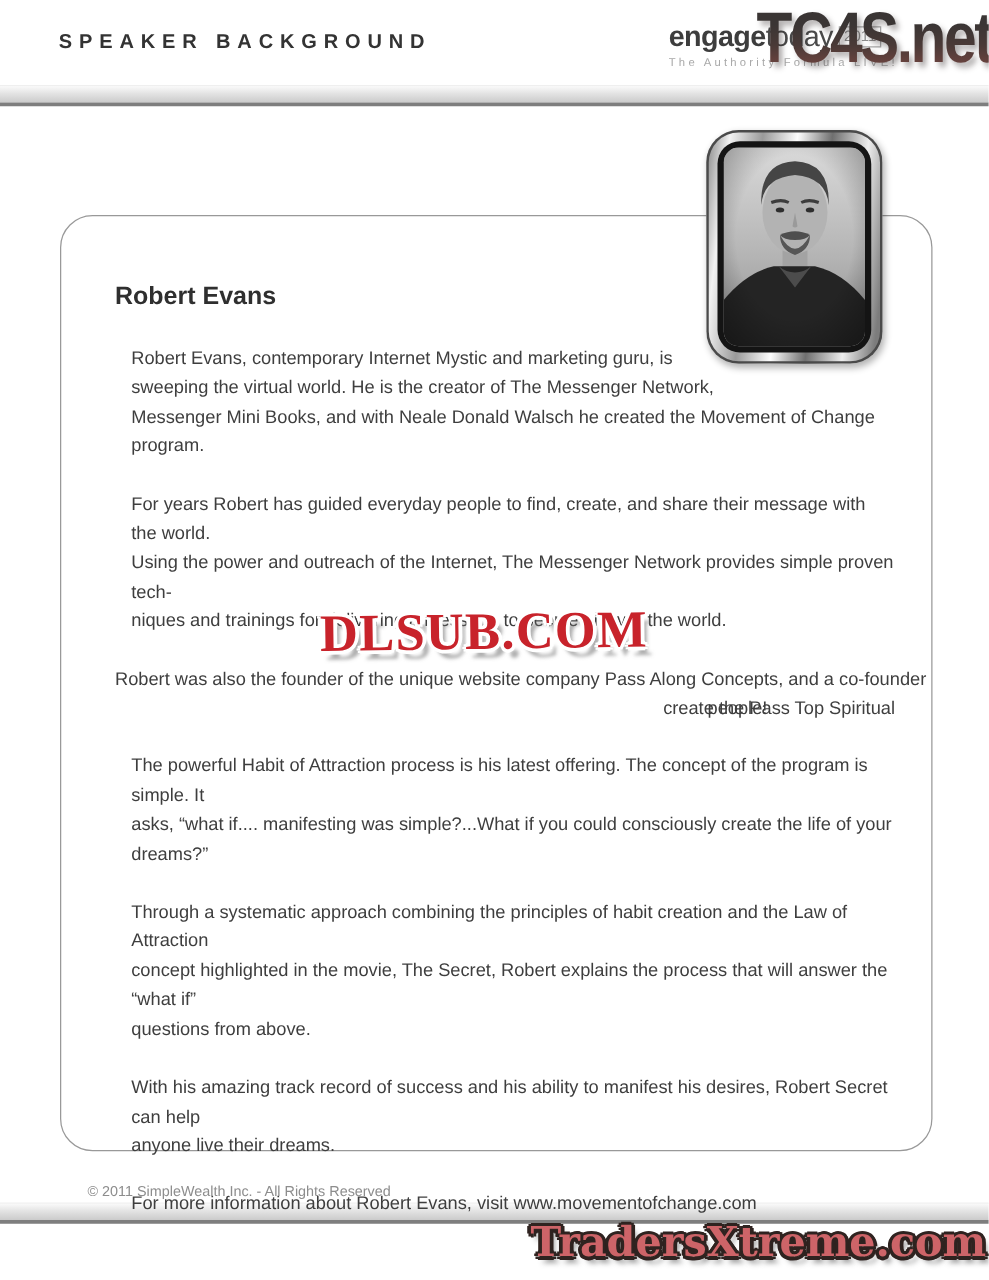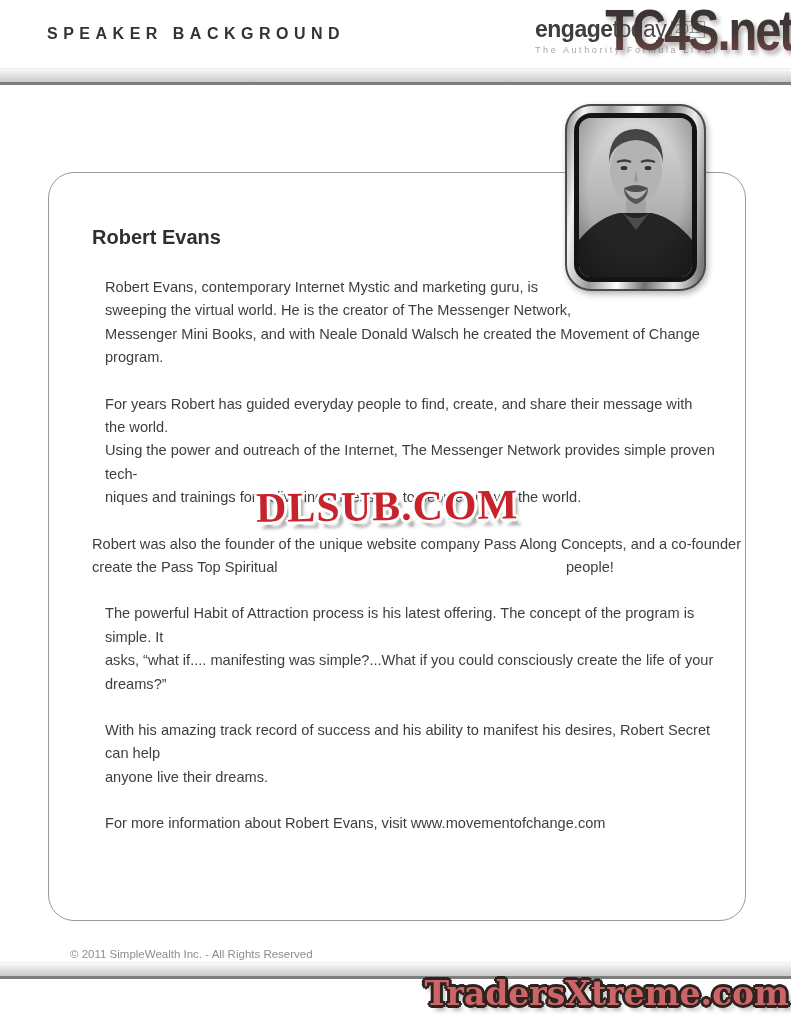--- a/index.html
+++ b/index.html
@@ -54,21 +54,21 @@
     box-shadow:0 0 0 2px #4a4a4a inset, 2px 3px 6px rgba(0,0,0,0.3); }
   .photo-bezel { position:absolute; inset:9px; border-radius:18px; background:#141414; }
   .photo { position:absolute; inset:14px; border-radius:12px; overflow:hidden; background:#9b9b9b; }
   .photo svg { display:block; width:100%; height:100%; }
 
   
   .name-heading { position:absolute; left:92px; top:226px; font-size:20px; font-weight:bold; color:#2f2f2f; z-index:2; }
   .bio { position:absolute; left:92px; top:276px; width:624px; font-size:14.6px; line-height:23.4px; color:#3e3e3e; z-index:2; }
   .para { white-space:pre-line; margin:0 0 23px 13px; }
   .p3 { margin:0 0 23px 0; }
-  .p3line { position:relative; height:23.4px; white-space:nowrap; }
+  .p3line { position:relative; height:23.4px; white-space:nowrap;text-align:right; }
   .right-frag { position:absolute; top:0; }
   .frag-l2r { left:458px; }
   .frag-l3r { left:474px; }
 
   
   .copyright { position:absolute; left:70px; top:948px; font-size:11.5px; color:#8d8d8d; z-index:2; }
 </style>
 </head>
 <body>
 
@@ -136,20 +136,23 @@
 niques and trainings for delivering a message to people all over the world.</p>
     <div class="p3">
       <div class="p3line">Robert was also the founder of the unique website company Pass Along Concepts, and a co-founder</div>
       <div class="p3line">
         <span>create the Pass Top Spiritual</span>
         <span class="right-frag frag-l3r">people!</span>
       </div>
     </div>
     <p class="para">The powerful Habit of Attraction process is his latest offering. The concept of the program is simple. It
 asks, “what if....  manifesting was simple?...What if you could consciously create the life of your dreams?”</p>
+    <p class="para">Through a systematic approach combining  the principles of habit creation and the Law of Attraction
+concept highlighted in the movie, The Secret, Robert explains the process that will answer the “what if”
+questions from above.</p>
     <p class="para">With his amazing track record of success and his ability to manifest his desires, Robert Secret can help
 anyone live their dreams.</p>
     <p class="para">For more information about Robert Evans, visit www.movementofchange.com</p>
   </div>
 
   <div class="dlsub">DLSUB.COM</div>
 
   <div class="bar bar-bottom"></div>
 
   <div class="copyright">© 2011 SimpleWealth Inc. - All Rights Reserved</div>

